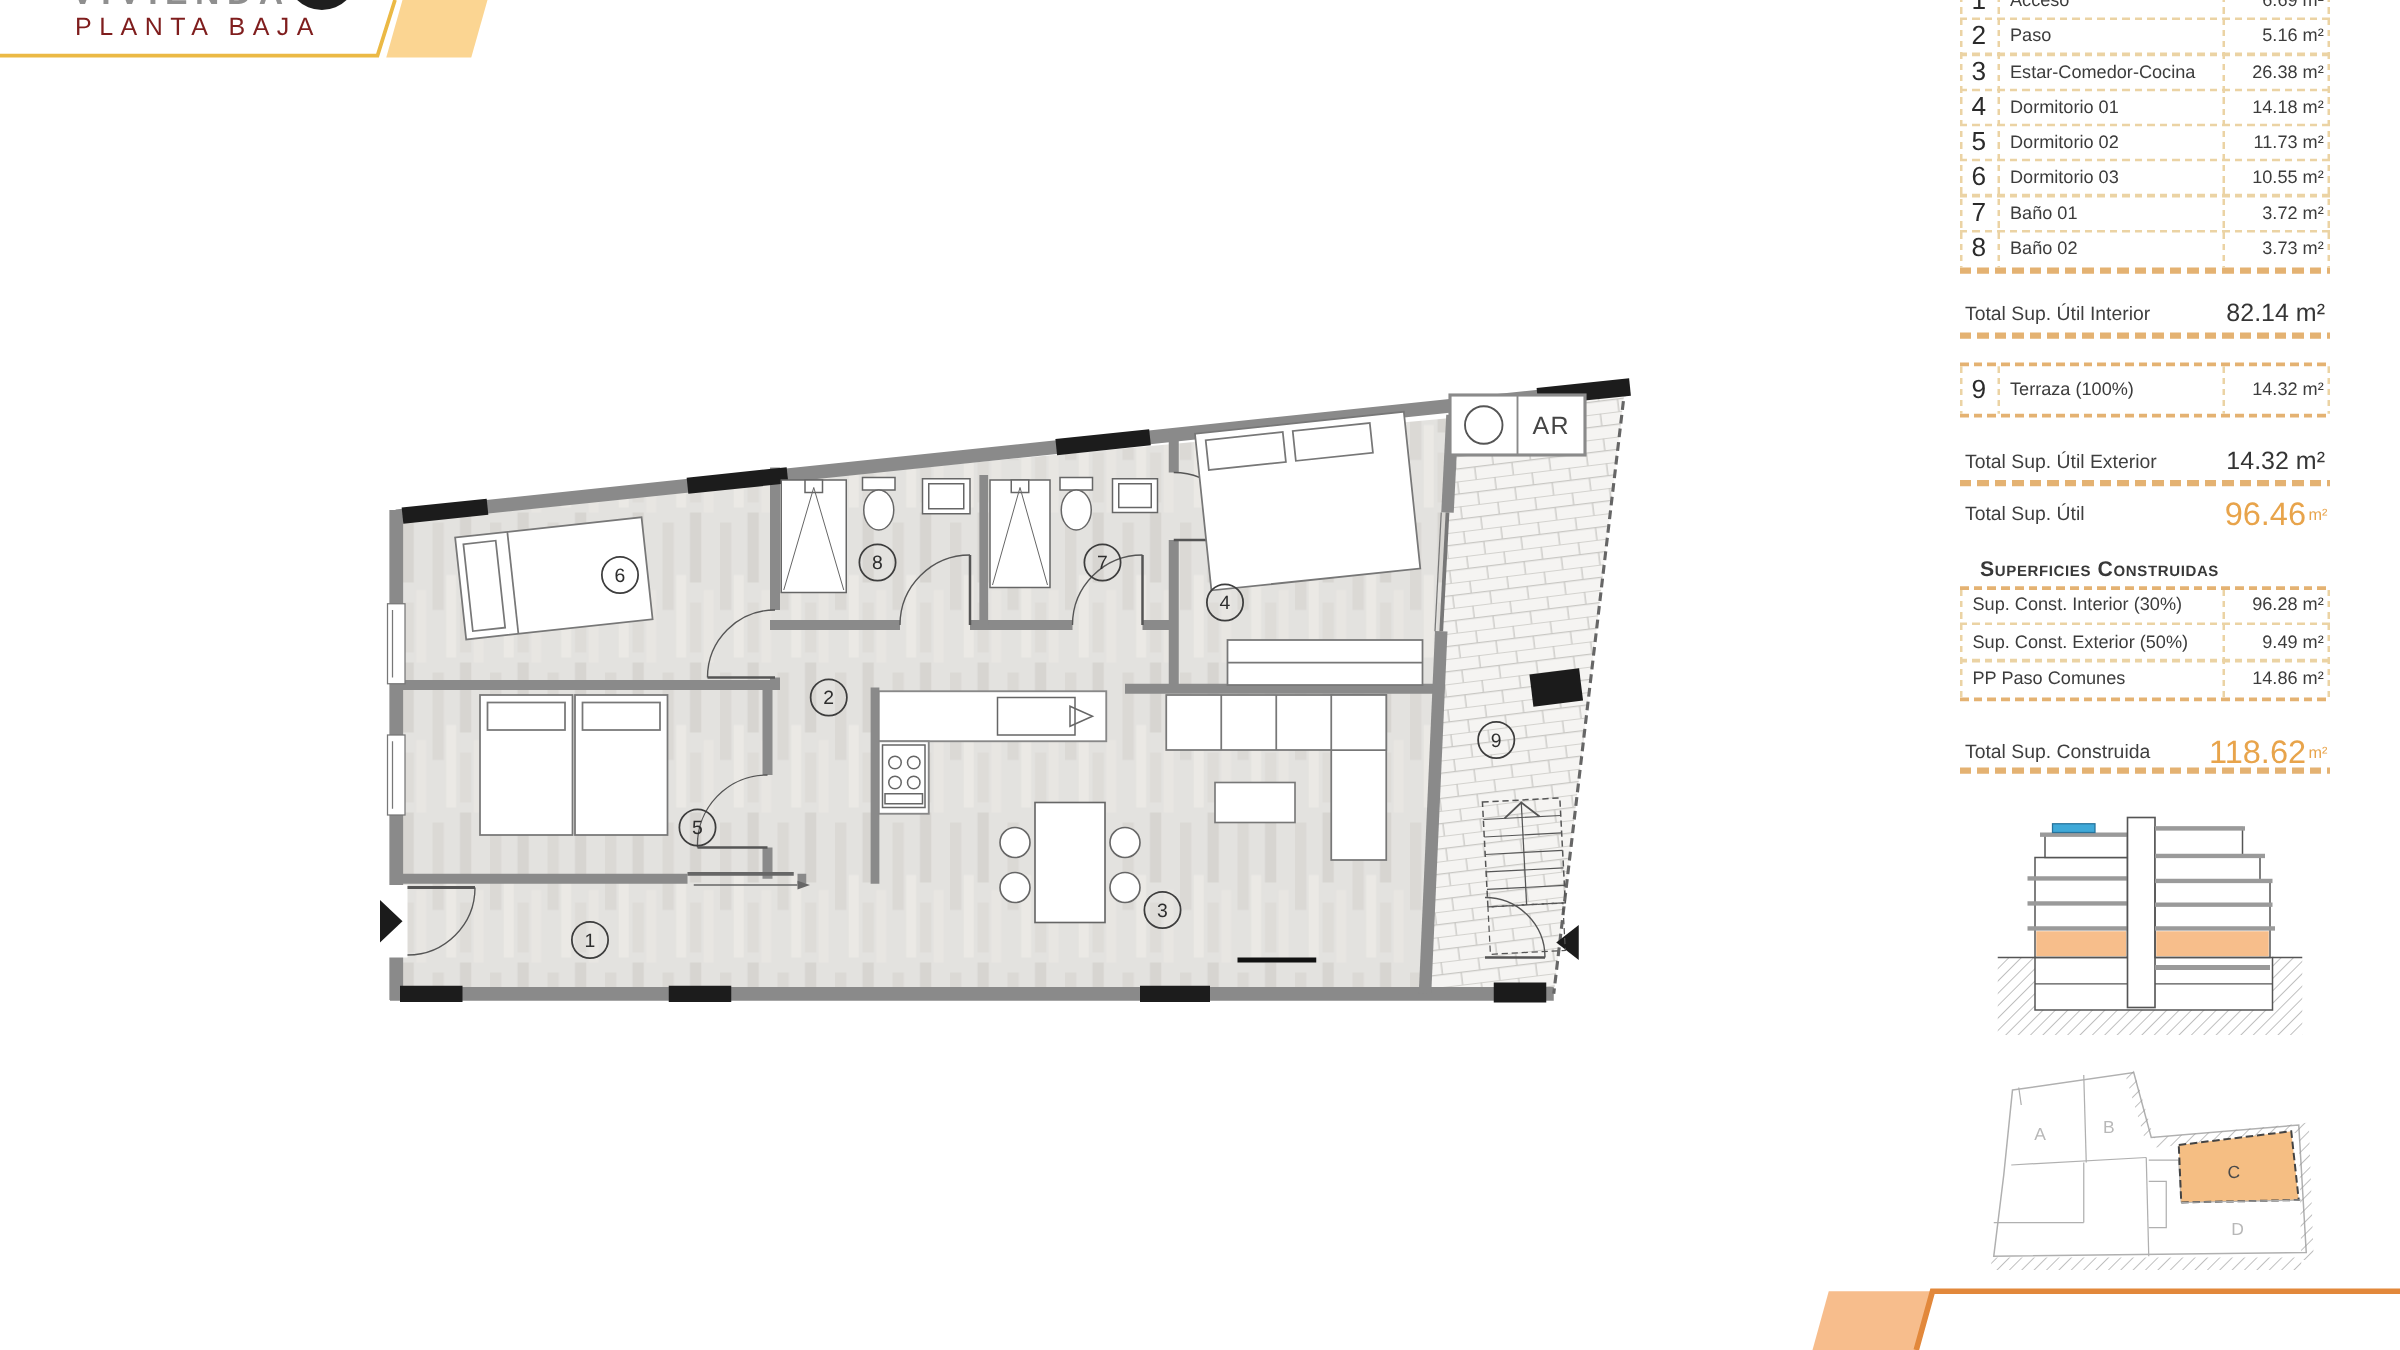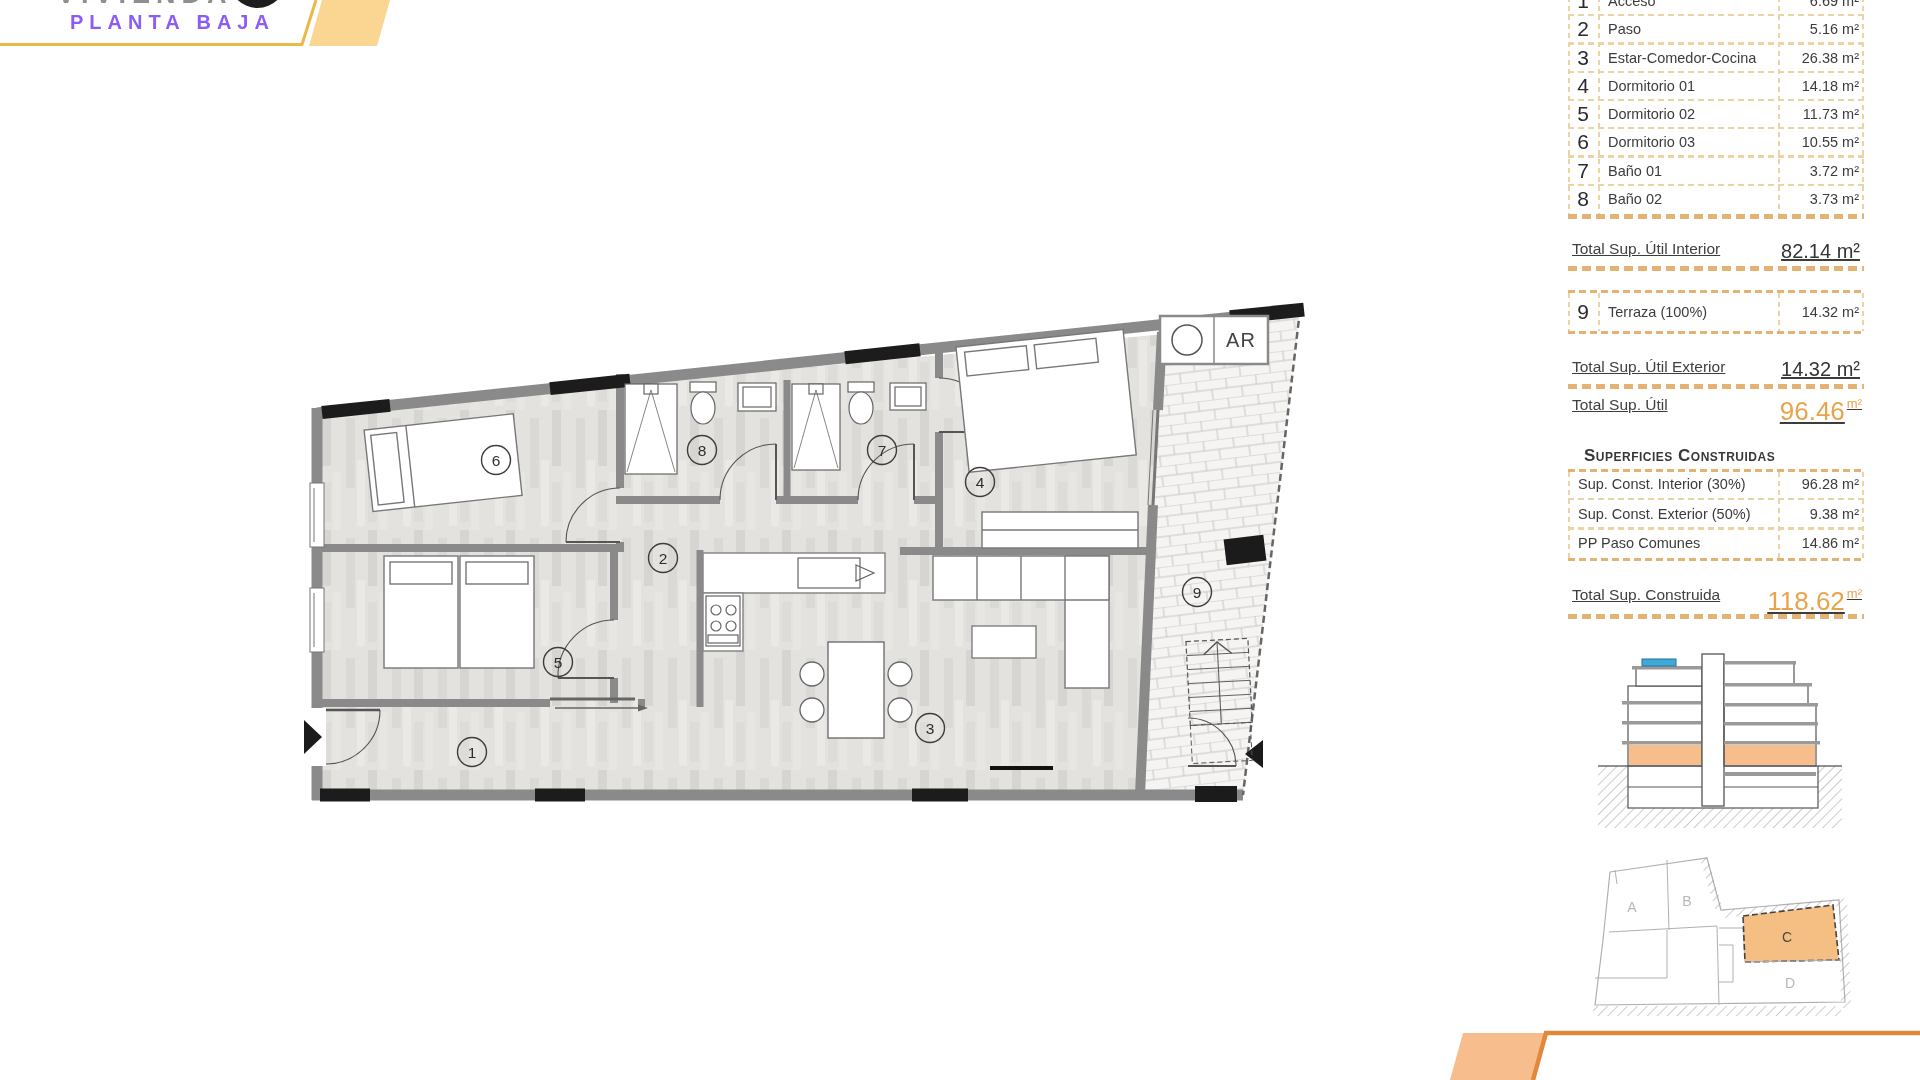--- a/index.html
+++ b/index.html
@@ -9,38 +9,38 @@
     font-family:"Liberation Sans", sans-serif;
     color:#3c3c3c;
   }
   .abs{position:absolute;}
   
   .hdr-title{
     position:absolute;left:57px;top:-21px;
     font-size:27px;font-weight:bold;letter-spacing:6px;color:#8f8f8f;white-space:nowrap;
   }
   .hdr-sub{
-    position:absolute;left:70px;top:11px;
-    font-size:20px;font-weight:bold;letter-spacing:6px;color:#8b5cf6;white-space:nowrap;
+    position:absolute;left:60px;top:11px;
+    font-size:20px;font-weight:normal;letter-spacing:6px;color:#7f1d1d;white-space:nowrap;
   }
   .hdr-logo{
     position:absolute;left:229px;top:-49px;width:57px;height:57px;border-radius:50%;
     background:#1e1e1e;
   }
   
   .sidebar{position:absolute;left:1568px;top:-12px;width:296px;}
   .srow{display:flex;align-items:center;height:26px;}
   .srow .num{width:30px;text-align:center;font-size:21px;color:#2b2b2b;}
   .srow .nm{flex:1;padding-left:10px;font-size:14.5px;color:#3c3c3c;}
   .srow .ar{width:84px;text-align:right;padding-right:5px;font-size:14.5px;color:#3c3c3c;}
   .rowsep{height:2.3px;background-image:repeating-linear-gradient(90deg,#EBD3A4 0 6px,transparent 6px 10px);}
   .dash-thick{height:5px;background-image:repeating-linear-gradient(90deg,#E4B272 0 9px,transparent 9px 14px);}
   .dash-mid{height:3px;background-image:repeating-linear-gradient(90deg,#E4B272 0 7px,transparent 7px 11px);}
   .vdot{position:absolute;width:2px;background-image:repeating-linear-gradient(180deg,#EBD3A4 0 5px,transparent 5px 9px);}
-  .totrow{display:flex;align-items:flex-start;text-decoration:underline;}
+  .totrow{display:flex;align-items:center;}
   .totrow .lbl{flex:1;font-size:15.5px;color:#3f3f3f;}
   .totrow .val{font-size:20px;color:#353535;padding-right:2px;}
   .totrow .bigval{font-size:26px;color:#E8A44B;padding-right:2px;}
   .totrow .bigunit{font-size:13px;color:#E8A44B;}
   .sc-head{font-size:17px;font-weight:bold;font-variant:small-caps;letter-spacing:0.5px;color:#383838;}
   
   text{font-family:"Liberation Sans", sans-serif;}
 </style>
 </head>
 <body>
@@ -386,21 +386,21 @@
     <div class="vdot" style="left:0;top:3px;height:86px;"></div>
     <div class="vdot" style="left:210px;top:3px;height:86px;"></div>
     <div class="vdot" style="left:294px;top:3px;height:86px;"></div>
     <div class="srow" style="height:29px;">
         <span class="nm">Sup. Const. Interior (30%)</span>
         <span class="ar">96.28 m²</span>
       </div>
     <div class="rowsep"></div>
     <div class="srow" style="height:27px;">
         <span class="nm">Sup. Const. Exterior (50%)</span>
-        <span class="ar">9.38 m²</span>
+        <span class="ar">9.49 m²</span>
       </div>
     <div class="rowsep"></div>
     <div class="srow" style="height:27px;">
         <span class="nm">PP Paso Comunes</span>
         <span class="ar">14.86 m²</span>
       </div>
   </div>
 
   <div class="totrow" style="position:absolute;left:4px;top:598px;width:290px;">
     <span class="lbl">Total Sup. Construida</span>

